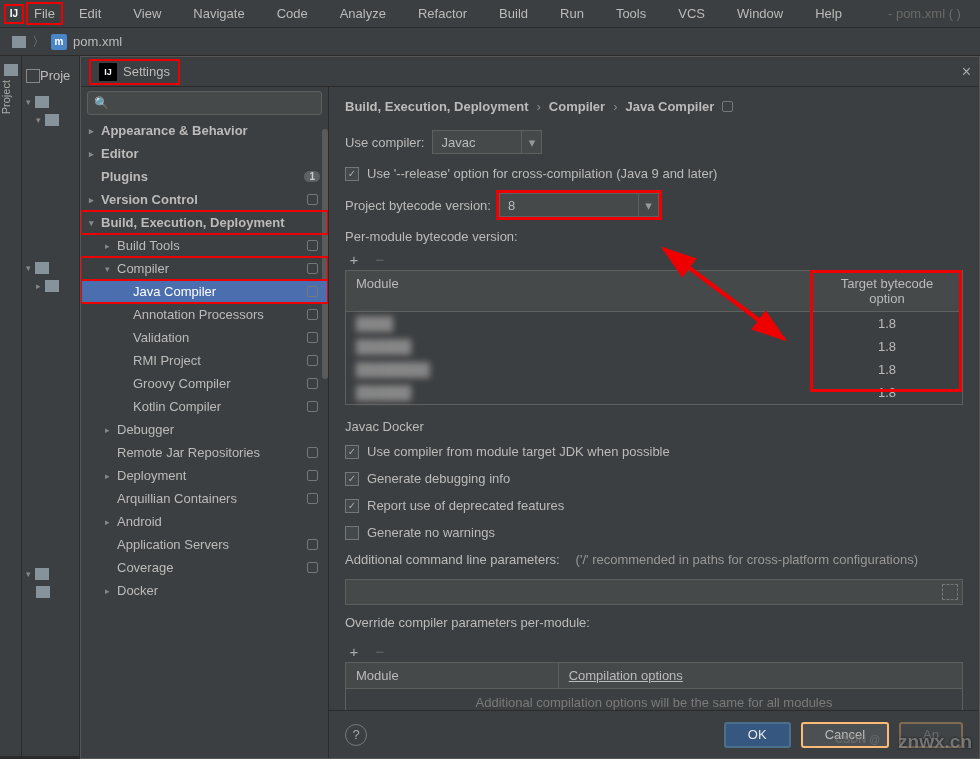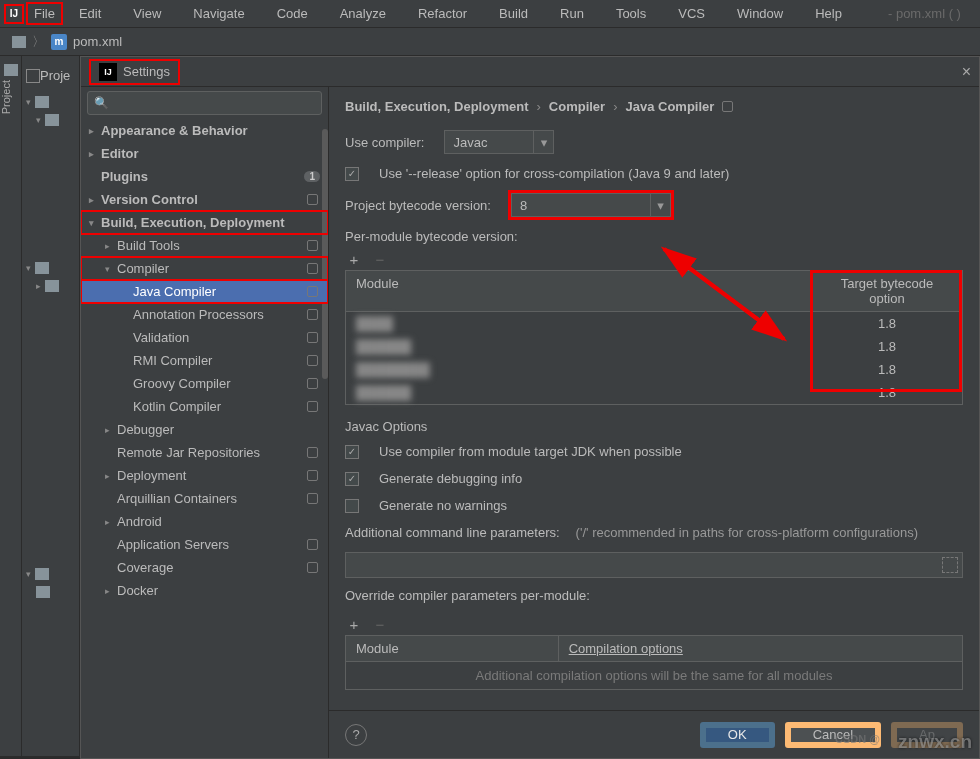--- a/index.html
+++ b/index.html
@@ -52,21 +52,21 @@
 .tree .node .cfg { width:11px; height:11px; border:1px solid #777; margin-left:auto; border-radius:2px; margin-right:2px;}
 .tree .hl-red { outline: 2px solid #e00; outline-offset: -1px;}
 .tree-scrollbar { position:absolute; right:0; top:0; width:6px; height:100%; }
 .tree-scrollbar .thumb{ position:absolute; right:0; top:10px; width:6px; height:250px; background:#5a5a5a; border-radius:3px;}
 
 
 .pane { flex: 1; background: #3c3f41; padding: 12px 16px 0 16px; position:relative; overflow:hidden;}
 .crumb { color: #bbbbbb; margin-bottom: 16px; display:flex; align-items:center; gap:8px;}
 .crumb span.sep { color:#888;}
 .crumb .cfg { width:11px; height:11px; border:1px solid #777; border-radius:2px; display:inline-block;}
-.formrow { display: flex; align-items: center; margin-bottom: 12px; gap: 20px; color:#bbb;}
+.formrow { display: flex; align-items: center; margin-bottom: 12px; gap: 8px; color:#bbb;}
 .select { background: #45494a; border: 1px solid #5e6060; color: #bbb; height: 24px; display:inline-flex; align-items:center; padding:0 8px; min-width:110px; position:relative;}
 .select .dd { position:absolute; right:0; top:0; width:20px; height:100%; border-left:1px solid #5e6060; display:flex; align-items:center; justify-content:center; color:#999;}
 .select.hl { outline: 3px solid #e00; min-width:160px;}
 .checkbox { width:14px; height:14px; border:1px solid #777; background:#43494a; display:inline-flex; align-items:center; justify-content:center; color:#aaa; font-size:10px;}
 .checkbox.chk::after { content:"✓"; }
 
 
 .tbl-tools { display:flex; gap:8px; margin-bottom:0; height:22px; align-items:center;}
 .tbl-tools .btn { color:#aaa; font-size:15px; cursor:pointer; width:18px; text-align:center;}
 .tbl { border:1px solid #5e6060; background:#3c3f41;}
@@ -89,21 +89,21 @@
 .tbl2 .hdr { display:flex; background:#45494a; border-bottom:1px solid #5e6060;}
 .tbl2 .hdr div { padding:5px 10px;}
 .tbl2 .hdr .cA { flex:1; border-right:1px solid #5e6060;}
 .tbl2 .hdr .cB { flex:2;text-decoration:underline;}
 .tbl2 .placeholder { text-align:center; color:#7a7a7a; padding:6px; font-style:normal;}
 
 
 .footer { position:absolute; left:0; right:0; bottom:0; height:48px; background:#3c3f41; border-top:1px solid #2b2b2b; display:flex; align-items:center; padding:0 16px; gap:10px;}
 .footer .help { width:22px; height:22px; border:1px solid #777; border-radius:11px; display:flex; align-items:center; justify-content:center; color:#aaa;}
 .footer .spacer { flex:1;}
-.footer .btn { height:26px; padding:0 22px; border:6px solid #fdba74; background:#4c5052; color:#bbb; display:inline-flex; align-items:center; border-radius:3px; cursor:pointer;}
+.footer .btn { height:26px; padding:0 22px; border:2px solid #fdba74; background:#4c5052; color:#bbb; display:inline-flex; align-items:center; border-radius:3px; cursor:pointer;}
 .footer .btn.primary { background:#365880; border-color:#4c708c; color:#e8e8e8;}
 
 
 .arrow { position:absolute; pointer-events:none;}
 .arrow svg { overflow:visible;}
 
 .watermark { position:absolute; right:8px; bottom:6px; color:#888; font-weight:bold; font-size:19px; opacity:0.7; text-shadow:0 0 3px #000;}
 .watermark2 { position:absolute; right:100px; bottom:14px; color:#777; font-size:11px; opacity:0.6;font-weight:bold;}
 </style>
 </head>
@@ -232,21 +232,21 @@
             <span>Annotation Processors</span>
             <span class="cfg"></span>
           </div>
           <div class="node indent2">
             <span class="arr"></span>
             <span>Validation</span>
             <span class="cfg"></span>
           </div>
           <div class="node indent2">
             <span class="arr"></span>
-            <span>RMI Compiler</span>
+            <span>RMI Project</span>
             <span class="cfg"></span>
           </div>
           <div class="node indent2">
             <span class="arr"></span>
             <span>Groovy Compiler</span>
             <span class="cfg"></span>
           </div>
           <div class="node indent2">
             <span class="arr"></span>
             <span>Kotlin Compiler</span>
@@ -366,28 +366,32 @@
             <defs>
               <marker id="ah" markerWidth="10" markerHeight="10" refX="8" refY="3" orient="auto">
                 <path d="M0,0 L0,6 L9,3 z" fill="#e00"></path>
               </marker>
             </defs>
         <line x1="0" y1="0" x2="120" y2="90" stroke="#e00" stroke-width="4" marker-end="url(#ah)"></line>
         <line x1="120" y1="90" x2="0" y2="0" stroke="#e00" stroke-width="4" marker-end="url(#ah)"></line>
         </svg>
       </div>
 
-      <div class="section-title">Javac Options</div>
+      <div class="section-title">Javac Docker</div>
       <div class="formrow">
           <span class="checkbox chk"></span>
           <span>Use compiler from module target JDK when possible</span>
         </div>
       <div class="formrow">
           <span class="checkbox chk"></span>
           <span>Generate debugging info</span>
+        </div>
+      <div class="formrow">
+          <span class="checkbox chk"></span>
+          <span>Report use of deprecated features</span>
         </div>
       <div class="formrow">
           <span class="checkbox"></span>
           <span>Generate no warnings</span>
         </div>
 
       <div class="formrow" style="gap:16px;">
         <span>Additional command line parameters:</span>
         <span style="color:#999;">('/' recommended in paths for cross-platform configurations)</span>
       </div>

